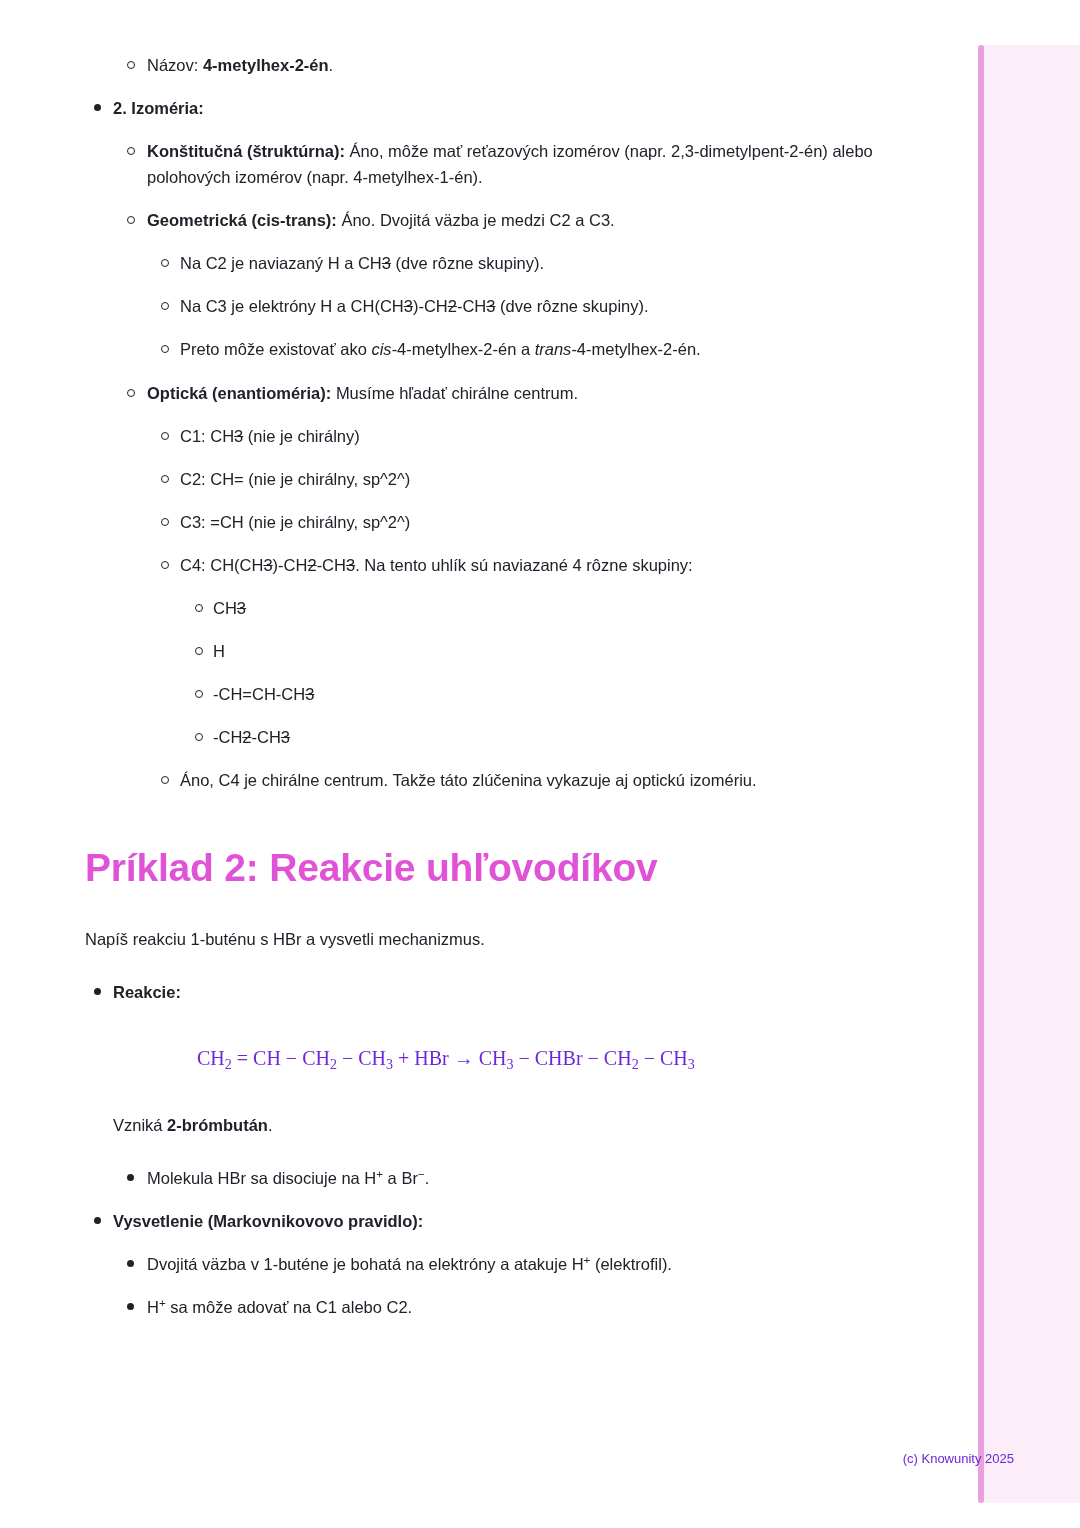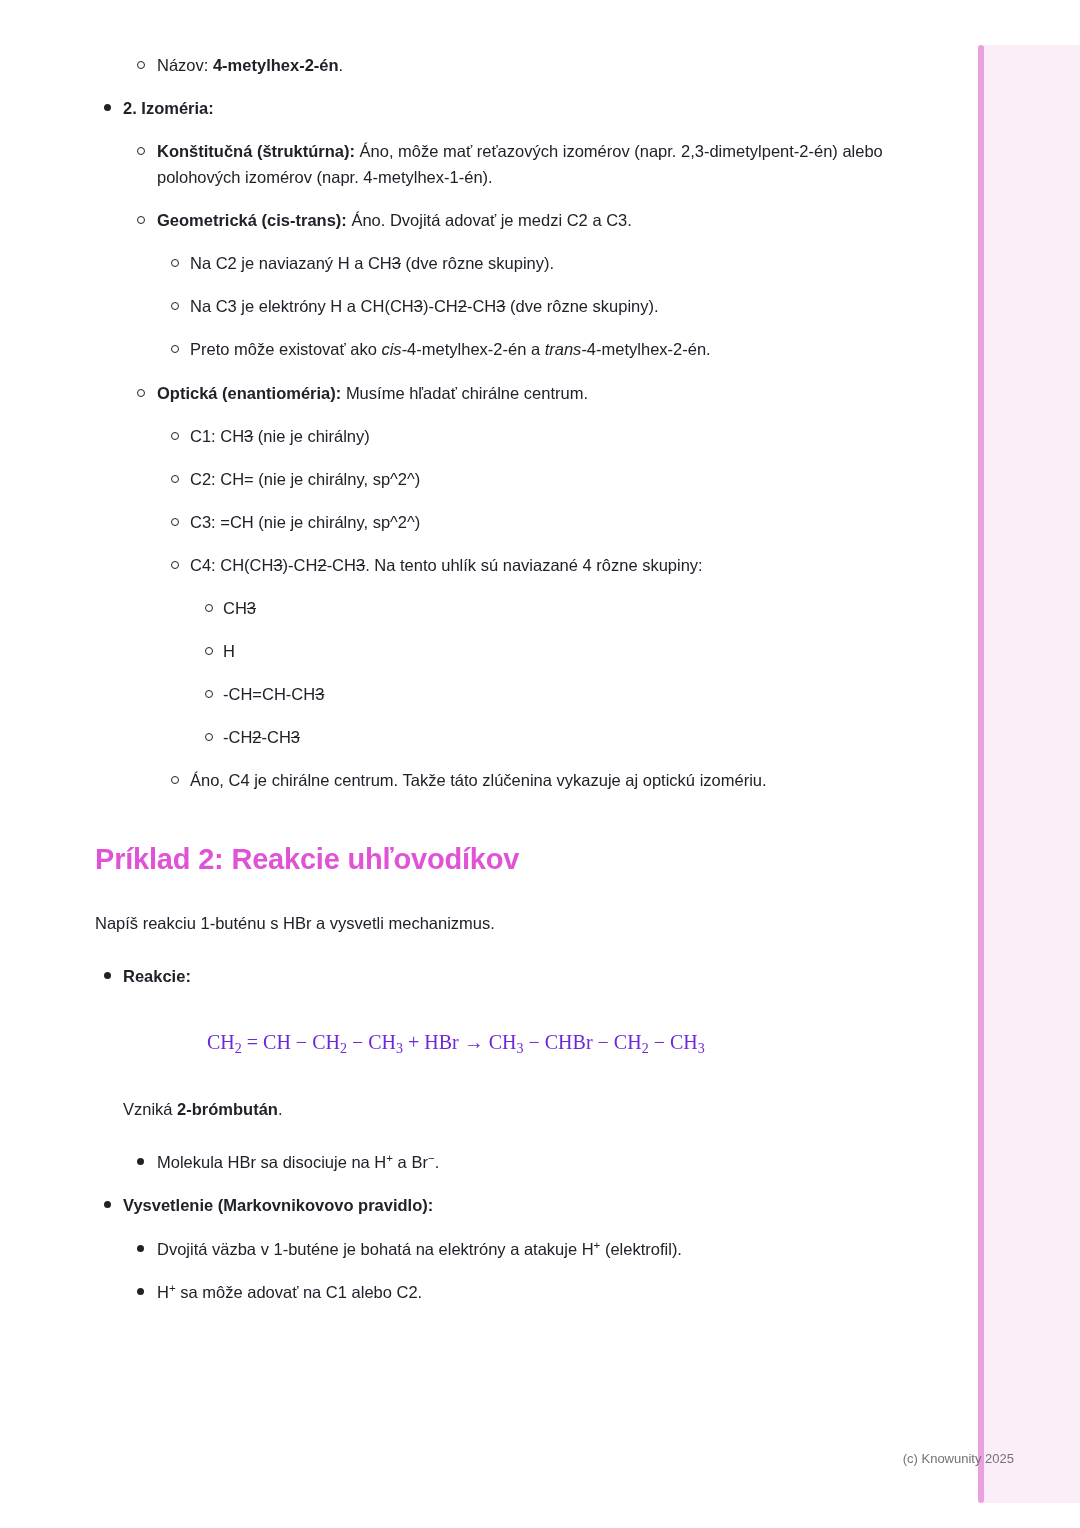--- a/index.html
+++ b/index.html
@@ -3,55 +3,55 @@
 <meta charset="utf-8">
 <style>
   html,body{margin:0;padding:0;}
   body{
     width:1080px;height:1528px;position:relative;overflow:hidden;
     background:#ffffff;color:#20222a;
     font-family:"Liberation Sans",sans-serif;
   }
   .stripe-fill{position:absolute;top:45px;right:0;width:99px;height:1458px;background:var(--stripe-fill,#fbeef9);}
   .stripe-line{position:absolute;top:45px;right:96px;width:6px;height:1458px;background:var(--stripe-line,#ea9fdf);border-radius:3px;}
-  #doc{position:absolute;top:52px;left:95px;width:862px;font-size:16.5px;line-height:1.58;}
+  #doc{position:absolute;top:52px;left:85px;width:862px;font-size:16.5px;line-height:1.58;}
   .li{position:relative;margin-bottom:17px;}
   .l1{padding-left:28px;margin-top:10px;}
   .l2{padding-left:62px;}
   .l3{padding-left:95px;}
   .l4{padding-left:128px;}
   .marker{position:absolute;top:9px;width:7px;height:7px;border-radius:50%;}
   .l1 .marker{left:9px}
   .l2 .marker{left:42px}
   .l3 .marker{left:76px}
   .l4 .marker{left:110px}
   .marker.disc{background:#20222a;}
   .marker.circle{width:6px;height:6px;background:transparent;border:1.6px solid #20222a;}
   .b{font-weight:700;}
   .i{font-style:italic;}
   .st{text-decoration:line-through;}
   .sub{font-size:.7em;vertical-align:-0.3em;}
   .sup{font-size:.7em;vertical-align:.5em;}
-  .heading{color:var(--accent,#e153d6);font-size:29px;font-weight:700;margin:44px 0 27px;letter-spacing:-.2px;}
+  .heading{color:var(--accent,#e153d6);font-size:39px;font-weight:700;margin:44px 0 27px;letter-spacing:-.2px;}
   .para{margin:0 0 27px;}
   .ind1{padding-left:28px;}
   .math{font-family:"Liberation Serif",serif;font-size:20px;padding-left:112px;margin:38px 0 36px;color:#6d28d9;}
-  .footer{position:absolute;right:66px;bottom:62px;font-size:13px;color:#737373;z-index:2;}
+  .footer{position:absolute;right:66px;bottom:62px;font-size:13px;color:#6d28d9;z-index:2;}
 </style>
 </head>
 <body style="background: rgb(255, 255, 255); color: rgb(32, 34, 42);">
 
 <div class="stripe-fill"></div>
 <div class="stripe-line"></div>
 
 <div id="doc">
     <div class="li l2"><span class="marker circle"></span><span><span>Názov: </span><span class="b">4-metylhex-2-én</span><span>.</span></span></div>
     <div class="li l1"><span class="marker disc"></span><span><span class="b">2. Izoméria:</span></span></div>
     <div class="li l2"><span class="marker circle"></span><span><span class="b">Konštitučná (štruktúrna): </span><span>Áno, môže mať reťazových izomérov (napr. 2,3-dimetylpent-2-én) alebo polohových izomérov (napr. 4-metylhex-1-én).</span></span></div>
-    <div class="li l2"><span class="marker circle"></span><span><span class="b">Geometrická (cis-trans): </span><span>Áno. Dvojitá adovať je medzi C2 a C3.</span></span></div>
+    <div class="li l2"><span class="marker circle"></span><span><span class="b">Geometrická (cis-trans): </span><span>Áno. Dvojitá väzba je medzi C2 a C3.</span></span></div>
     <div class="li l3"><span class="marker circle"></span><span><span>Na C2 je naviazaný H a CH</span><span class="st">3</span><span> (dve rôzne skupiny).</span></span></div>
     <div class="li l3"><span class="marker circle"></span><span><span>Na C3 je elektróny H a CH(CH</span><span class="st">3</span><span>)-CH</span><span class="st">2</span><span>-CH</span><span class="st">3</span><span> (dve rôzne skupiny).</span></span></div>
     <div class="li l3"><span class="marker circle"></span><span><span>Preto môže existovať ako </span><span class="i">cis</span><span>-4-metylhex-2-én a </span><span class="i">trans</span><span>-4-metylhex-2-én.</span></span></div>
     <div class="li l2"><span class="marker circle"></span><span><span class="b">Optická (enantioméria): </span><span>Musíme hľadať chirálne centrum.</span></span></div>
     <div class="li l3"><span class="marker circle"></span><span><span>C1: CH</span><span class="st">3</span><span> (nie je chirálny)</span></span></div>
     <div class="li l3"><span class="marker circle"></span><span><span>C2: CH= (nie je chirálny, sp^2^)</span></span></div>
     <div class="li l3"><span class="marker circle"></span><span><span>C3: =CH (nie je chirálny, sp^2^)</span></span></div>
     <div class="li l3"><span class="marker circle"></span><span><span>C4: CH(CH</span><span class="st">3</span><span>)-CH</span><span class="st">2</span><span>-CH</span><span class="st">3</span><span>. Na tento uhlík sú naviazané 4 rôzne skupiny:</span></span></div>
     <div class="li l4"><span class="marker circle"></span><span><span>CH</span><span class="st">3</span></span></div>
     <div class="li l4"><span class="marker circle"></span><span><span>H</span></span></div>

